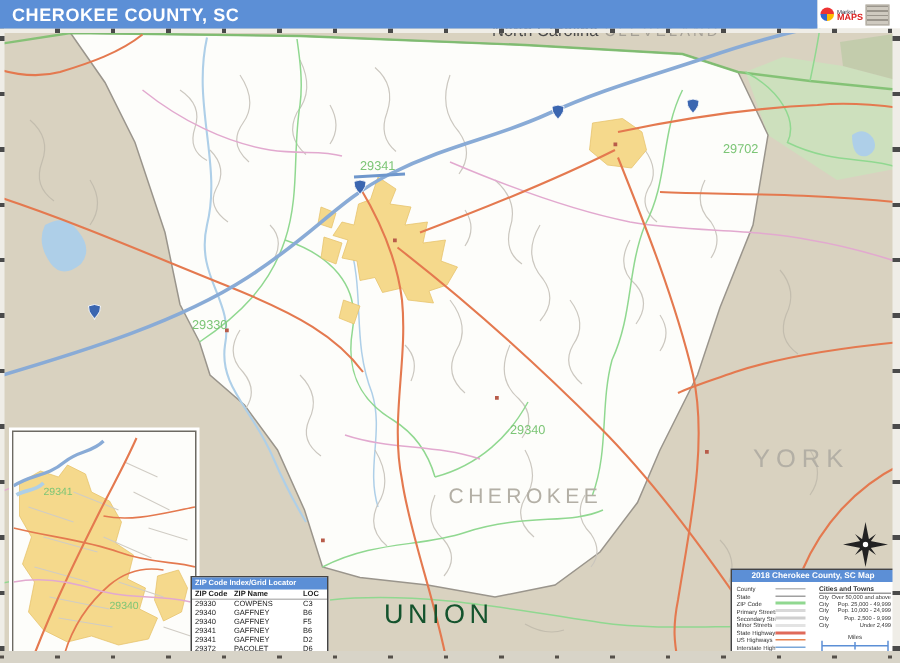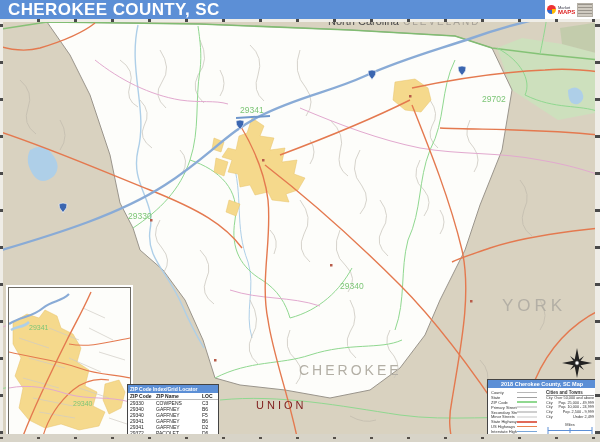--- a/index.html
+++ b/index.html
@@ -3,21 +3,21 @@
 <meta charset="utf-8">
 <style>
   html,body{margin:0;padding:0;background:#888;}
   .stage{position:relative;width:600px;height:442px;overflow:hidden;background:#d9d2c0;
          font-family:"Liberation Sans",sans-serif;}
   svg text{font-family:"Liberation Sans",sans-serif;}
 
   
   .titlebar{position:absolute;left:0;top:0;width:545px;height:19px;background:#5c8fd6;
             display:flex;align-items:center;z-index:30;}
-  .titlebar .t{color:#fff;font-size:17px;font-weight:bold;letter-spacing:.4px;padding-left:8px;}
+  .titlebar .t{color:#fff;font-size:12px;font-weight:bold;letter-spacing:.4px;padding-left:8px;}
   .logo-box{position:absolute;left:545px;top:0;width:55px;height:19px;background:#fff;z-index:30;
             display:flex;align-items:center;gap:2px;padding-left:2px;box-sizing:border-box;}
   .logo-burst{width:9px;height:9px;border-radius:50%;
               background:conic-gradient(#e33 0 25%,#fb0 25% 50%,#36c 50% 75%,#e33 75% 100%);}
   .logo-text{display:flex;flex-direction:column;line-height:4px;}
   .logo-text .a{font-size:4px;color:#334;}
   .logo-text .b{font-size:6px;font-weight:bold;color:#d22;}
   .logo-fine{width:14px;height:12px;background:#cfcac0;border:1px solid #b5b0a6;
              background-image:repeating-linear-gradient(#9a958c 0 1px,transparent 1px 3px);}
 
@@ -30,23 +30,23 @@
   .strip.right{left:595px;top:19px;width:5px;height:415px;
     background-image:repeating-linear-gradient(0deg,#4a4a4a 0 3px,transparent 3px 37px);}
   .strip.bottom{left:0;top:434px;width:600px;height:8px;background:#d8d4c8;
     background-image:repeating-linear-gradient(90deg,#55504a 0 3px,transparent 3px 37px);
     background-size:100% 2px;background-position:0 3px;background-repeat:repeat-x;}
 
   
   .maplabel{position:absolute;z-index:12;white-space:nowrap;pointer-events:none;}
   .lbl-nc{left:328px;top:15px;font-size:11px;color:#4a4a4a;}
   .lbl-cleveland{left:403px;top:16px;font-size:10px;color:#a5a096;letter-spacing:2px;}
-  .lbl-cherokee{left:299px;top:322px;font-size:14px;color:#b3afa5;letter-spacing:3px;margin-top:40px;}
+  .lbl-cherokee{left:299px;top:322px;font-size:14px;color:#b3afa5;letter-spacing:3px;}
   .lbl-york{left:502px;top:296px;font-size:17px;color:#b3afa5;letter-spacing:4px;}
-  .lbl-union{left:256px;top:399px;font-size:11px;color:#7f1d1d;letter-spacing:3px;}
+  .lbl-union{left:256px;top:399px;font-size:18px;color:#14532d;letter-spacing:3px;}
 
   
   .inset{position:absolute;left:8px;top:287px;width:121px;height:148px;z-index:14;
          border:1px solid #6d6a63;box-shadow:0 0 0 2px #fff;background:#fdfdfa;}
 
   
   .ziptable{position:absolute;left:127px;top:384px;width:90px;z-index:16;background:#fff;
             border:1px solid #444;font-size:5px;color:#222;}
   .ziptable .hd{background:#5c8fd6;color:#fff;font-size:5px;padding:1px 2px;font-weight:bold;}
   .ziptable .row{display:grid;grid-template-columns:26px 46px 14px;padding:0 2px;line-height:6px;}

